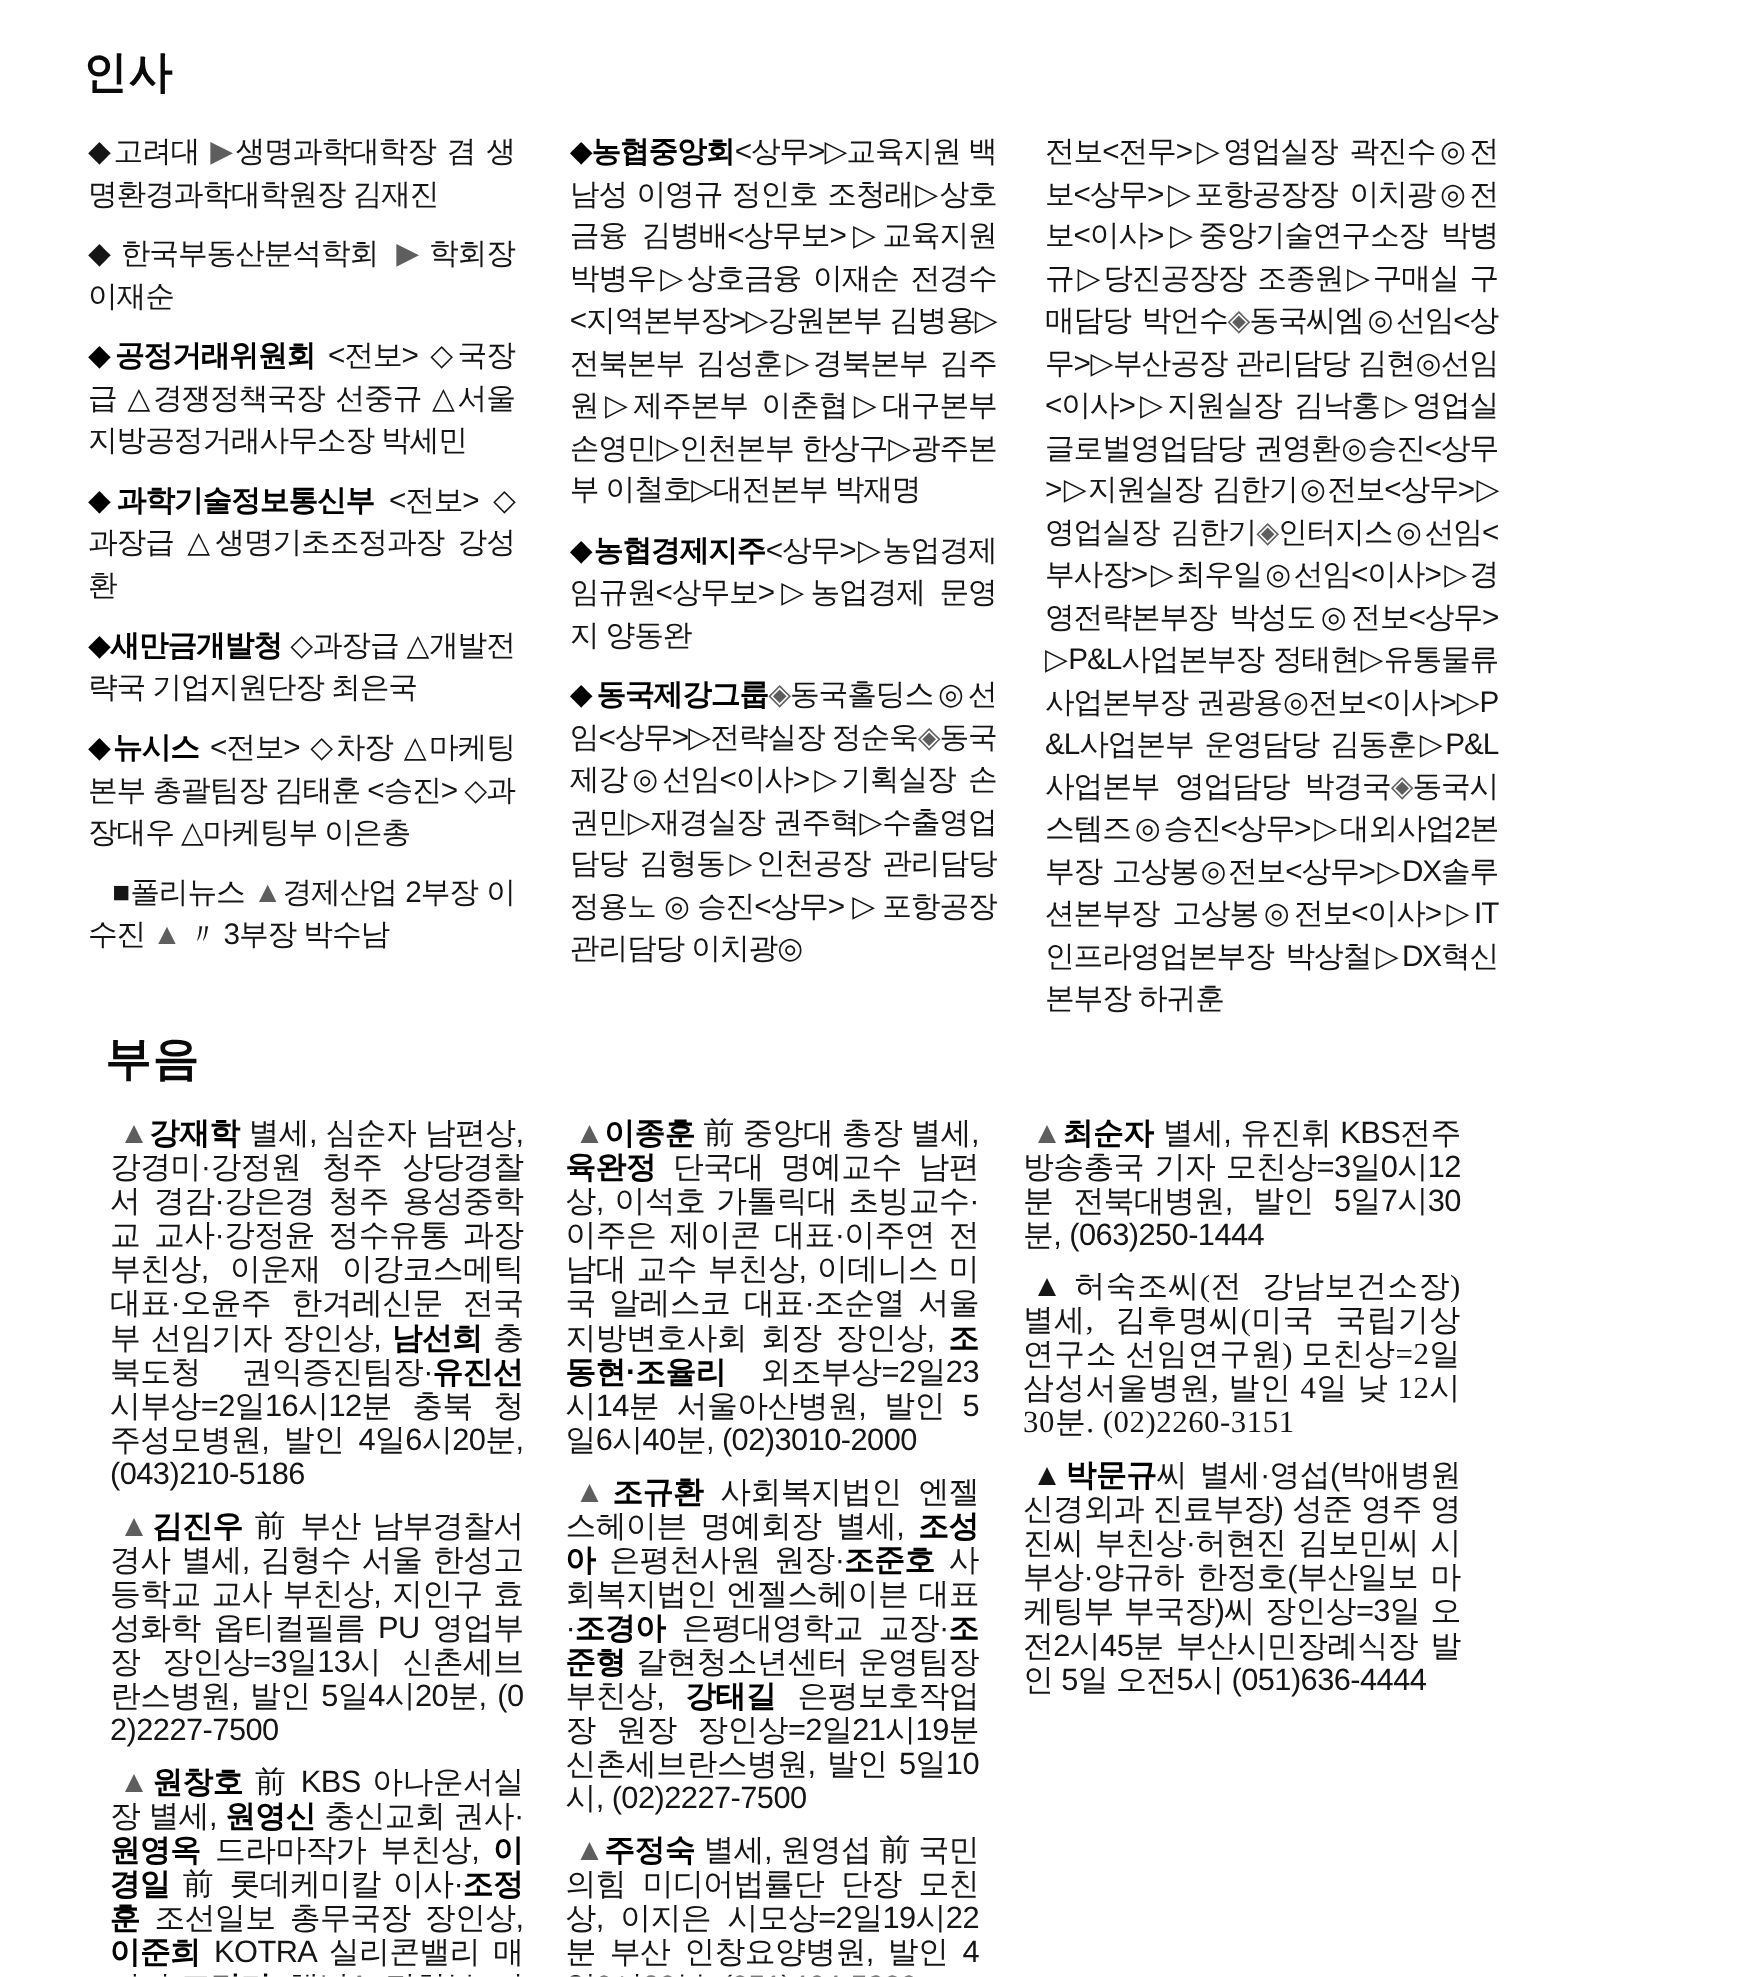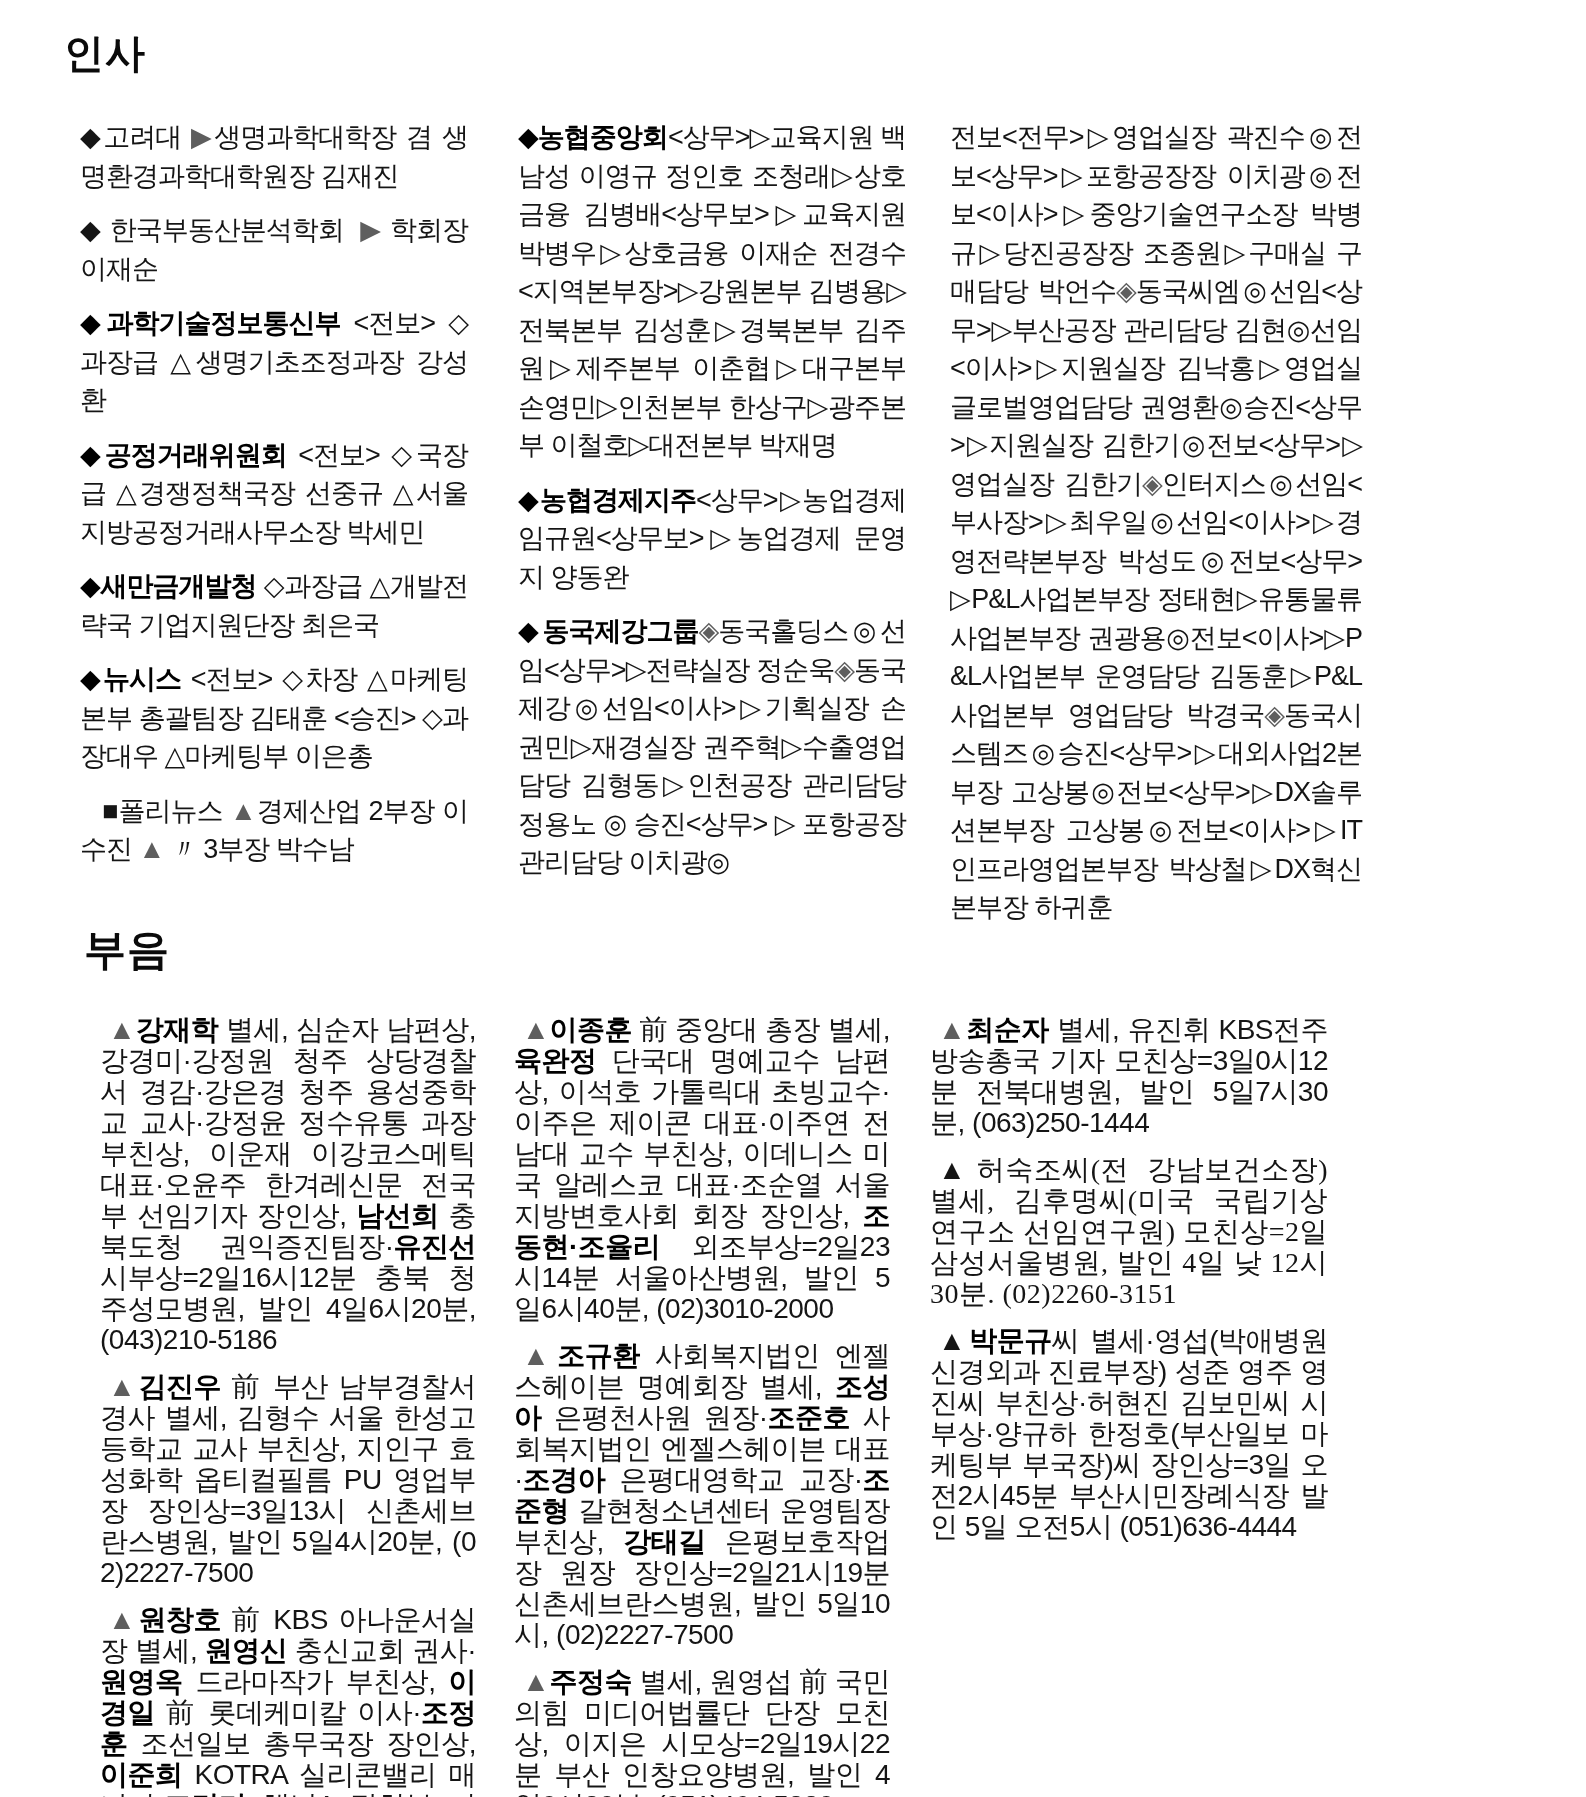--- a/index.html
+++ b/index.html
@@ -9,21 +9,21 @@
     background:#ffffff;
     color:#151515;
     font-family:"Liberation Sans","DejaVu Sans",sans-serif;
     overflow:hidden;
   }
   .section-title {
     position:absolute;
     font-weight:800;
     color:#0a0a0a;
     letter-spacing:1px;
-    margin:0;
+    margin:12px;
   }
   #insa-title { left:64px; top:26px;  font-size:40px; }
   #buum-title { left:84px; top:922px; font-size:42px; }
 
   .col {
     position:absolute;
     text-align:justify;
     text-justify:inter-character;
     word-break:break-all;
   }
@@ -50,22 +50,22 @@
 </head>
 <body>
 
 <div class="page">
 
   <section>
     <h1 class="section-title" id="insa-title">인사</h1>
     <div class="col insa-col" id="insa-col-1">
         <p class="para"><span class="seg">◆고려대 </span><span class="seg g">▶</span><span class="seg">생명과학대학장 겸 생명환경과학대학원장 김재진</span></p>
         <p class="para"><span class="seg">◆한국부동산분석학회 </span><span class="seg g">▶</span><span class="seg">학회장 이재순</span></p>
+        <p class="para"><span class="seg b">◆공정거래위원회</span><span class="seg"> &lt;전보&gt; ◇국장급 △경쟁정책국장 선중규 △서울지방공정거래사무소장 박세민</span></p>
         <p class="para"><span class="seg b">◆과학기술정보통신부</span><span class="seg"> &lt;전보&gt; ◇과장급 △생명기초조정과장 강성환</span></p>
-        <p class="para"><span class="seg b">◆공정거래위원회</span><span class="seg"> &lt;전보&gt; ◇국장급 △경쟁정책국장 선중규 △서울지방공정거래사무소장 박세민</span></p>
         <p class="para"><span class="seg b">◆새만금개발청</span><span class="seg"> ◇과장급 △개발전략국 기업지원단장 최은국</span></p>
         <p class="para"><span class="seg b">◆뉴시스</span><span class="seg"> &lt;전보&gt; ◇차장 △마케팅본부 총괄팀장 김태훈 &lt;승진&gt; ◇과장대우 △마케팅부 이은총</span></p>
         <p class="para indent"><span class="seg">■폴리뉴스 </span><span class="seg g">▲</span><span class="seg">경제산업 2부장 이수진 </span><span class="seg g">▲</span><span class="seg"> 〃 3부장 박수남</span></p>
       </div>
     <div class="col insa-col" id="insa-col-2">
         <p class="para"><span class="seg b">◆농협중앙회</span><span class="seg">&lt;상무&gt;▷교육지원 백남성 이영규 정인호 조청래▷상호금융 김병배&lt;상무보&gt;▷교육지원 박병우▷상호금융 이재순 전경수 &lt;지역본부장&gt;▷강원본부 김병용▷전북본부 김성훈▷경북본부 김주원▷제주본부 이춘협▷대구본부 손영민▷인천본부 한상구▷광주본부 이철호▷대전본부 박재명</span></p>
         <p class="para"><span class="seg b">◆농협경제지주</span><span class="seg">&lt;상무&gt;▷농업경제 임규원&lt;상무보&gt;▷농업경제 문영지 양동완</span></p>
         <p class="para"><span class="seg b">◆동국제강그룹</span><span class="seg g">◈</span><span class="seg">동국홀딩스◎선임&lt;상무&gt;▷전략실장 정순욱</span><span class="seg g">◈</span><span class="seg">동국제강◎선임&lt;이사&gt;▷기획실장 손권민▷재경실장 권주혁▷수출영업담당 김형동▷인천공장 관리담당 정용노◎승진&lt;상무&gt;▷포항공장 관리담당 이치광◎</span></p>
       </div>
     <div class="col insa-col" id="insa-col-3">

